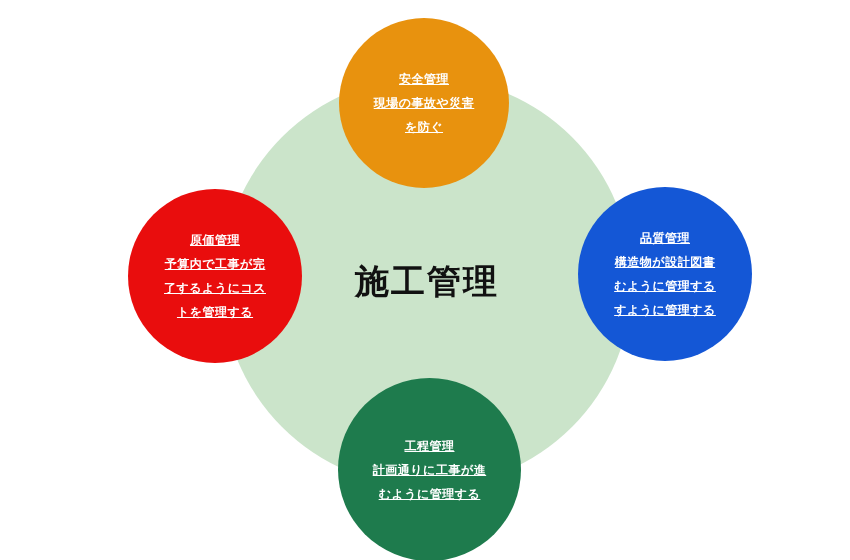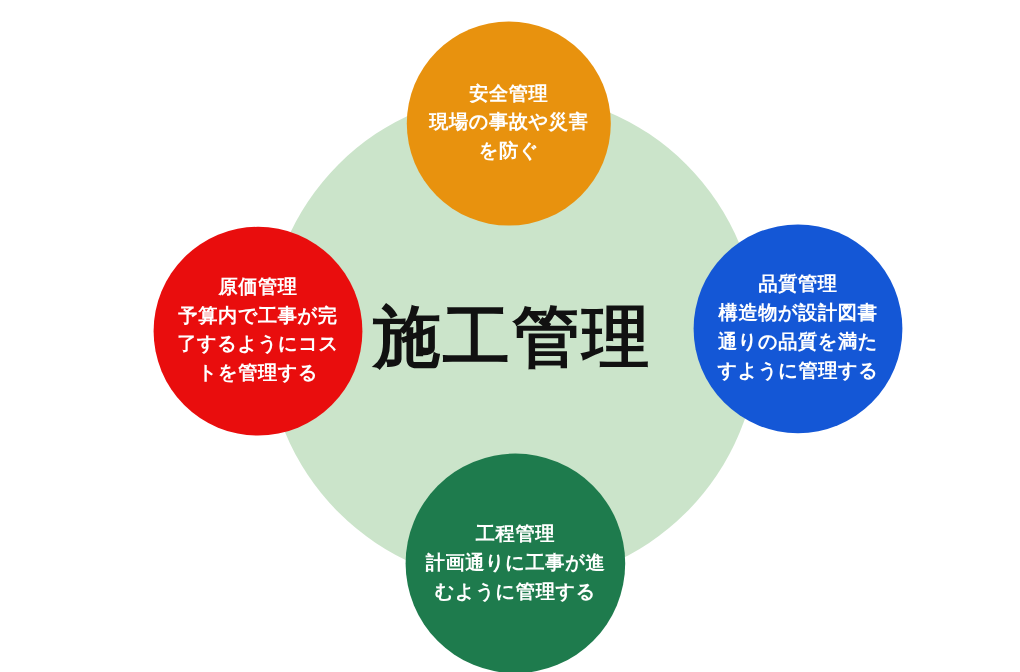--- a/index.html
+++ b/index.html
@@ -21,43 +21,44 @@
     top: 77px;
     width: 410px;
     height: 410px;
     border-radius: 50%;
     display: flex;
     align-items: center;
     justify-content: center;
     z-index: 1;
   }
   .center-title {
-    font-size: 56px;
+    font-size: 34px;
     font-weight: 800;
     color: #111111;
     letter-spacing: 2px;
     text-align: center;
     white-space: nowrap;
   }
   .node {
     position: absolute;
     border-radius: 50%;
     display: flex;
     align-items: center;
     justify-content: center;
     z-index: 2;
   }
   .node-text {
     color: #ffffff;
-    font-size: 16px;
+    font-size: 12px;
     font-weight: bold;
     line-height: 24px;
     text-align: center;
     white-space: pre-line;
     letter-spacing: 0.5px;
+    text-decoration: underline;
   }
   .node-top    { left: 339px; top: 18px;  width: 170px; height: 170px; }
   .node-right  { left: 578px; top: 187px; width: 174px; height: 174px; }
   .node-left   { left: 128px; top: 189px; width: 174px; height: 174px; }
   .node-bottom { left: 338px; top: 378px; width: 183px; height: 183px; }
 </style>
 </head>
 <body>
 
 <div class="canvas">
@@ -68,21 +69,21 @@
 
   <div class="node node-top" style="background: rgb(232, 146, 14);">
     <div class="node-text">安全管理
 現場の事故や災害
 を防ぐ</div>
   </div>
 
   <div class="node node-right" style="background: rgb(20, 87, 214);">
     <div class="node-text">品質管理
 構造物が設計図書
-通りの品質を満た
+むように管理する
 すように管理する</div>
   </div>
 
   <div class="node node-bottom" style="background: rgb(30, 123, 77);">
     <div class="node-text">工程管理
 計画通りに工事が進
 むように管理する</div>
   </div>
 
   <div class="node node-left" style="background: rgb(233, 13, 13);">

